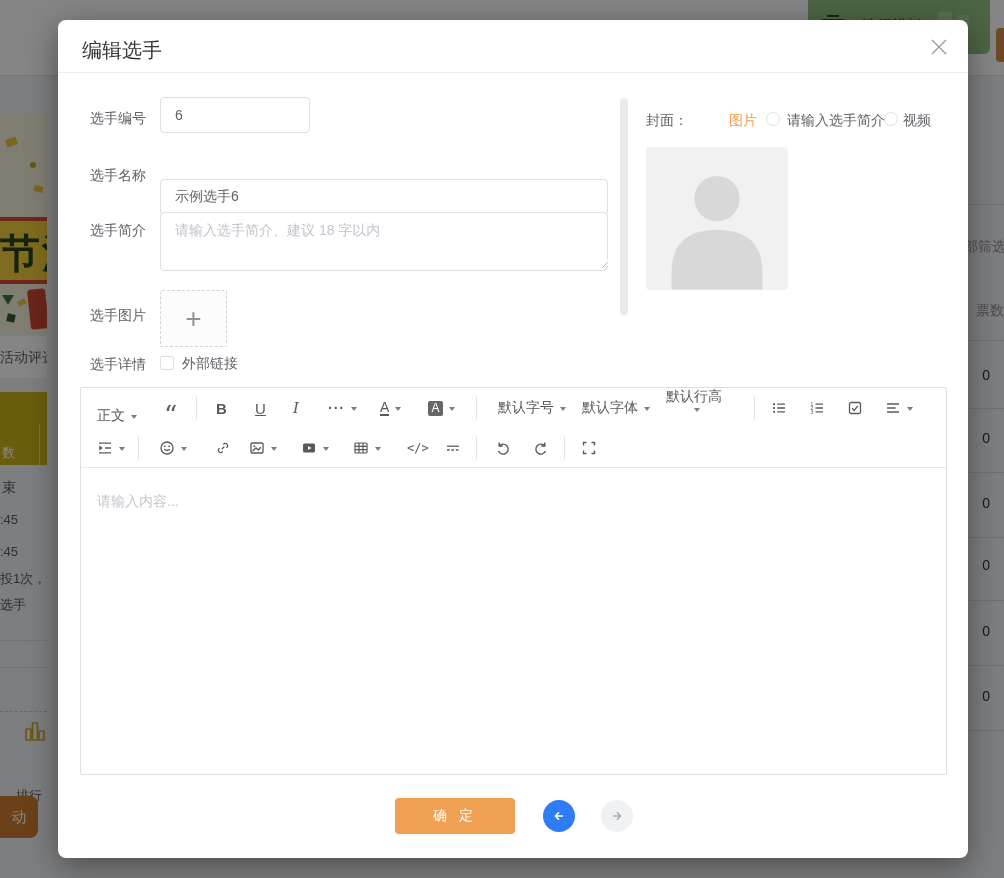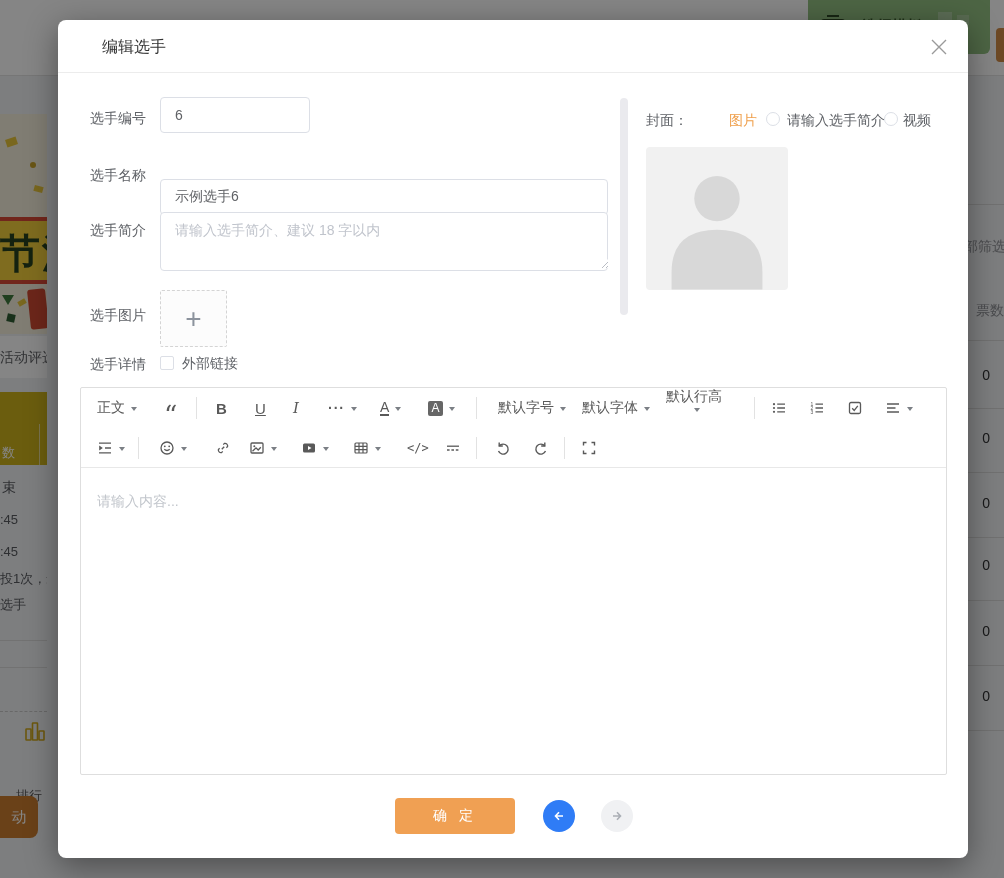--- a/index.html
+++ b/index.html
@@ -43,21 +43,21 @@
 
   .r-divider { background:#d8d8d8; height:1px; width:36px; left:968px; }
   .r-text { color:#8f9196; font-size:14px; white-space:nowrap; overflow:hidden; }
   .r-zero { width:30px; text-align:right; padding-right:6px; font-size:14px; color:#303133; }
 
   .overlay { left:0; top:0; width:1004px; height:878px; background:rgba(0,0,0,.48); }
 
   
   .modal { left:58px; top:20px; width:910px; height:838px; background:#fff; border-radius:8px; box-shadow:0 8px 32px rgba(0,0,0,.40); }
   .m-header { left:0; top:0; width:910px; height:53px; border-bottom:1px solid #ececec; }
-  .m-title { left:24px; top:17px; font-size:16px; font-weight:500; color:#333;margin-left:20px; }
+  .m-title { left:24px; top:17px; font-size:20px; font-weight:500; color:#333; }
   .m-close { left:870px; top:16px; width:22px; height:22px; cursor:pointer; display:flex; align-items:center; justify-content:center; }
 
   .f-label { width:56px; text-align:center; font-size:14px; color:#5e6166; line-height:16px; }
   .inp { border:1px solid #dcdfe6; border-radius:4px; background:#fff; font-size:14px; color:#606266; padding:0 14px; font-family:inherit; }
   textarea.inp { padding:8px 14px; resize:none; line-height:18px; }
   .inp::placeholder { color:#c0c4cc; }
   .resize-grip { position:absolute; right:3px; bottom:3px; width:9px; height:9px; clip-path:polygon(100% 0,100% 100%,0 100%); background:repeating-linear-gradient(135deg,#ffffff 0 2px,#b9bdc4 2px 3px); }
   .upload-box { border:1px dashed #d4d4d4; border-radius:2px; background:#fcfcfc; display:flex; align-items:center; justify-content:center; color:#8c939d; font-size:28px; font-weight:200; cursor:pointer; }
   .checkbox { width:14px; height:14px; border:1px solid #dcdfe6; border-radius:2px; background:#fff; }
   .cb-label, .radio-label { font-size:14px; color:#5e6166; }
@@ -227,21 +227,21 @@
       <svg width="142" height="143" viewBox="0 0 100 100">
         <circle cx="50" cy="36" r="16" fill="#d8d8d8"></circle>
         <path d="M18,88 Q18,58 50,58 Q82,58 82,88 L82,100 L18,100 Z" fill="#d8d8d8"></path>
       </svg>
     </div>
 
     
     <div class="abs editor">
       <div class="tb">
 
-        <span class="titem" style="left:16px;top:0;">
+        <span class="titem" style="left:16px;top:8px;">
             <span>正文</span>
             <span class="crt"></span>
           </span>
         <span class="titem" style="left:83px;top:0;">
             <span class="quote-g">“</span>
           </span>
         <span class="tdiv" style="left:115px;"></span>
         <span class="titem tb-b" style="left:135px;top:0;">B</span>
         <span class="titem tb-u" style="left:174px;top:0;">U</span>
         <span class="titem tb-i" style="left:212px;top:0;">I</span>

